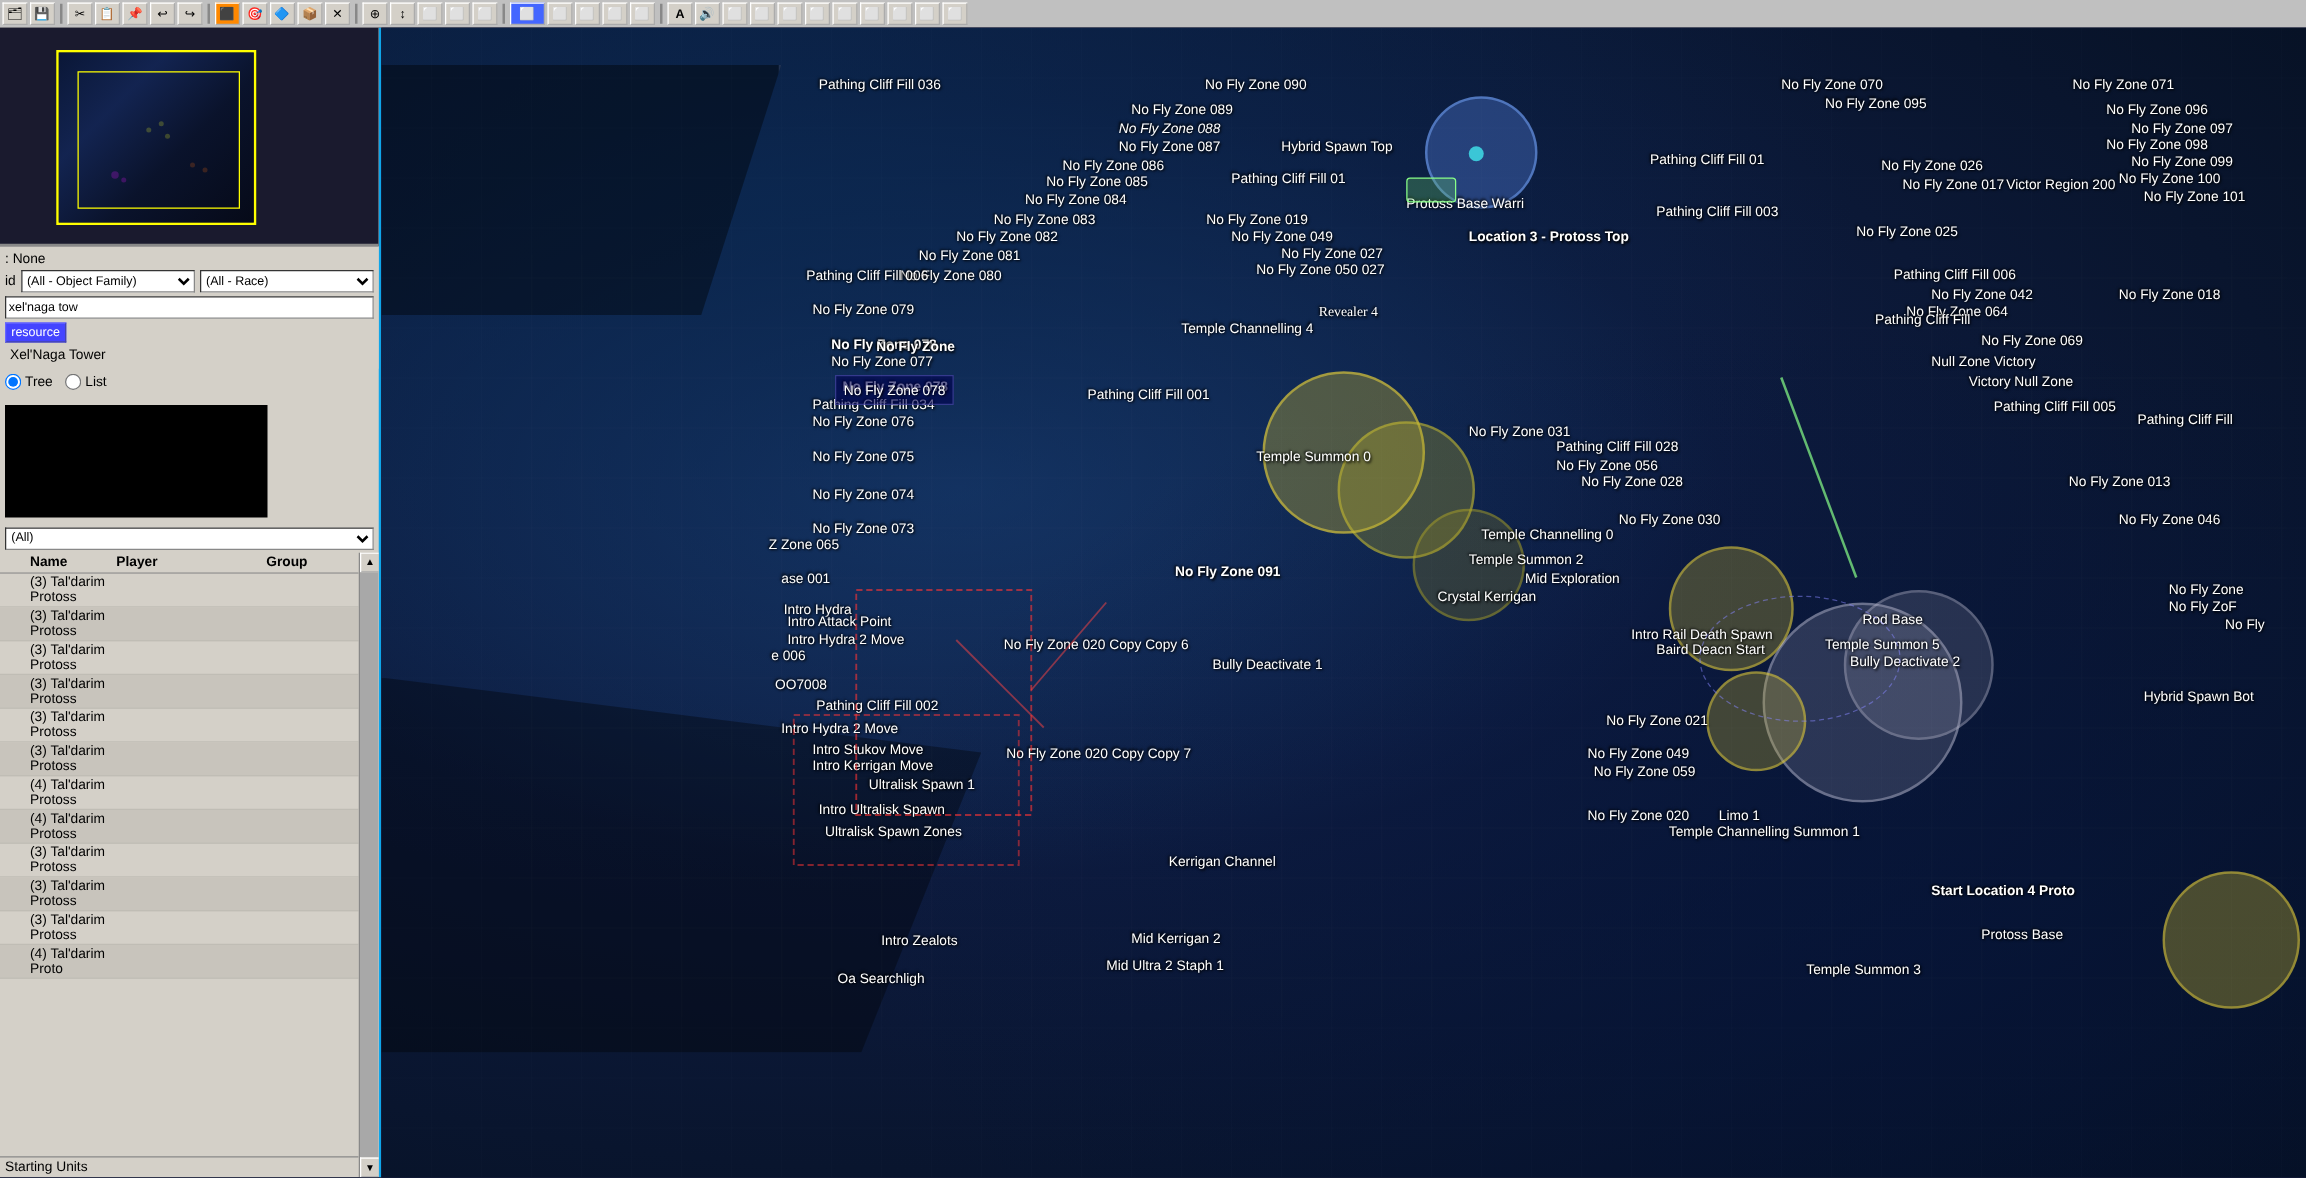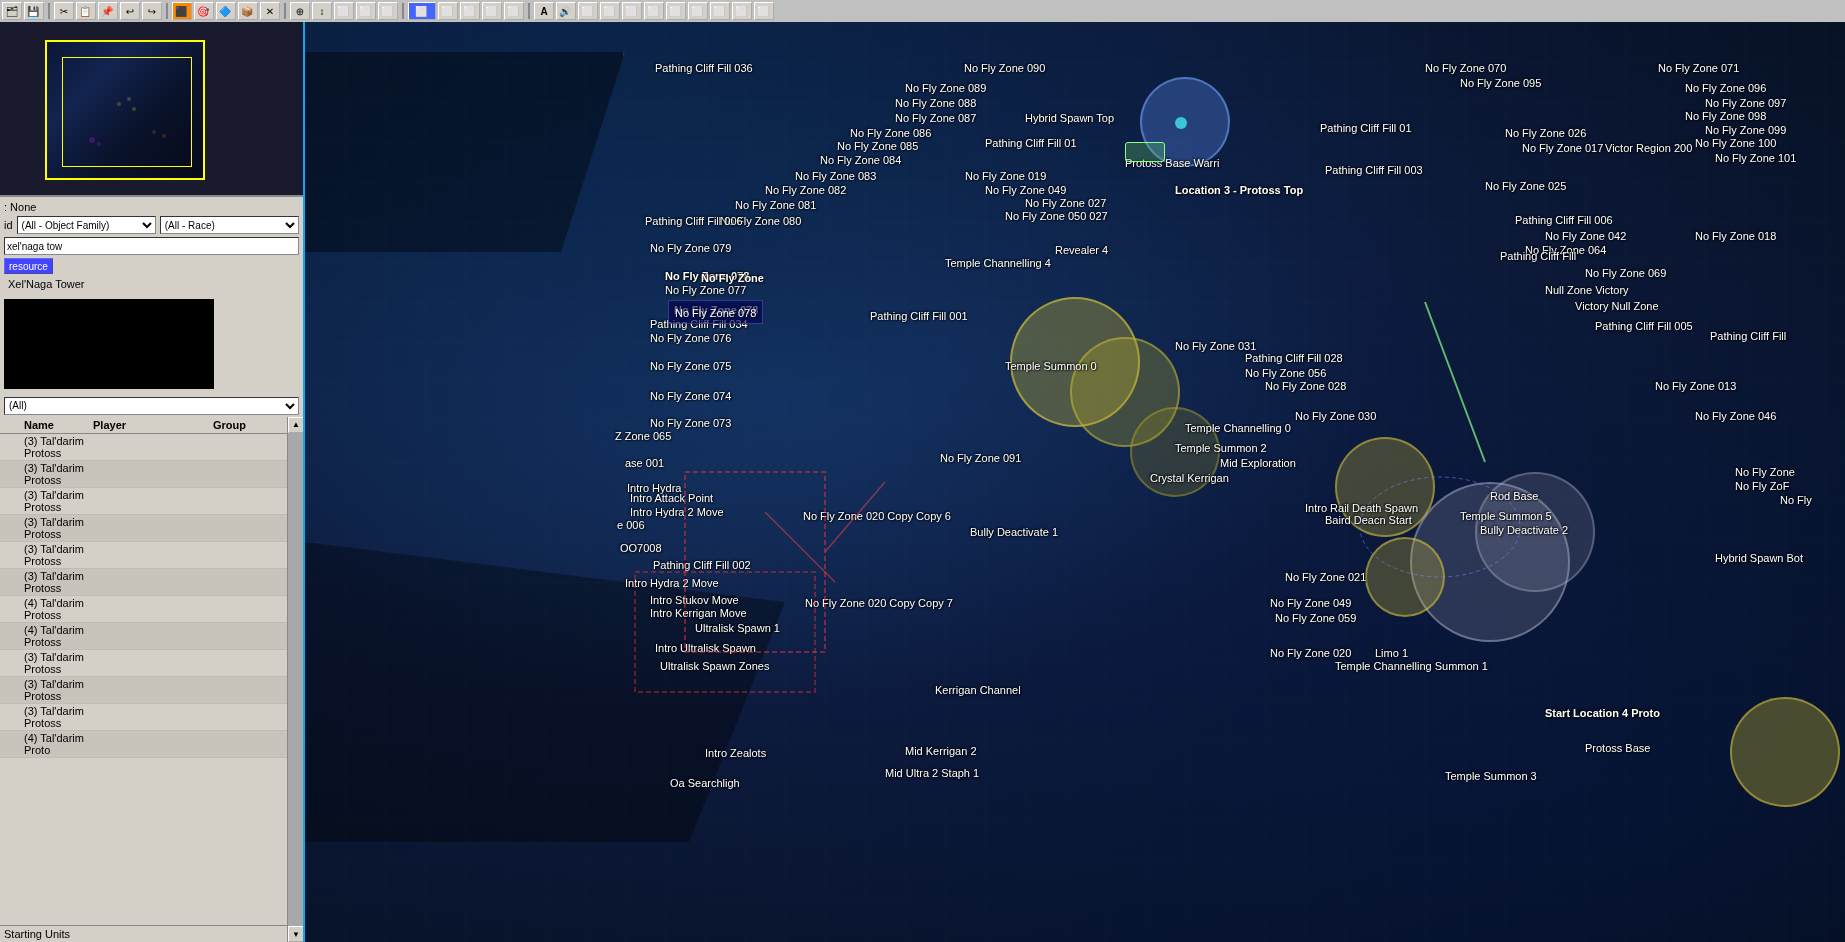--- a/index.html
+++ b/index.html
@@ -345,20 +345,32 @@
       </div>
       <div class="control-row">
         <input class="control-input" type="text" value="xel'naga tow" style="">
       </div>
       <div class="control-row">
         <button class="resource-btn">resource</button>
       </div>
       <div class="tree-item">Xel'Naga Tower</div>
     </div>
 
+    <div id="tree-list-section">
+      <div class="radio-row">
+        <label class="radio-label">
+          <input type="radio" name="view-mode" checked="" style="">
+          <span>Tree</span>
+        </label>
+        <label class="radio-label">
+          <input type="radio" name="view-mode" style="">
+          <span>List</span>
+        </label>
+      </div>
+    </div>
 
     <div id="preview-box"></div>
 
     <div id="bottom-dropdown">
       <select class="control-select" style="width:100%;">
         <option>(All)</option>
       </select>
     </div>
 
     <div style="display:flex;flex:1;overflow:hidden;">
@@ -472,21 +484,21 @@
         <div class="map-circle" style="left: 1170px; top: 450px; width: 120px; height: 120px; background: rgba(160, 160, 180, 0.2); border: 2px solid rgba(180, 180, 200, 0.35);"></div>
         <div class="map-circle" style="left: 835px; top: 55px; width: 90px; height: 90px; background: rgba(100, 150, 255, 0.3); border: 2px solid rgba(120, 170, 255, 0.5);"></div>
         <div class="map-circle" style="left: 1425px; top: 675px; width: 110px; height: 110px; background: rgba(200, 180, 50, 0.35); border: 2px solid rgba(220, 200, 60, 0.5);"></div>
         <div class="map-circle" style="left: 1060px; top: 515px; width: 80px; height: 80px; background: rgba(200, 180, 50, 0.3); border: 2px solid rgba(220, 200, 60, 0.5);"></div>
       </div>
 
     <div id="map-labels">
         <div class="map-label" style="left: 350px; top: 40px;">Pathing Cliff Fill 036</div>
         <div class="map-label" style="left: 620px; top: 40px; padding-left: 39px;">No Fly Zone 090</div>
         <div class="map-label" style="left: 600px; top: 60px;">No Fly Zone 089</div>
-        <div class="map-label" style="left: 590px; top: 75px;">No Fly Zone 088</div>
+        <div class="map-label" style="left: 590px; top: 75px; font-style: italic;">No Fly Zone 088</div>
         <div class="map-label" style="left: 590px; top: 90px;">No Fly Zone 087</div>
         <div class="map-label" style="left: 720px; top: 90px;">Hybrid Spawn Top</div>
         <div class="map-label" style="left: 545px; top: 105px;">No Fly Zone 086</div>
         <div class="map-label" style="left: 680px; top: 115px;">Pathing Cliff Fill 01</div>
         <div class="map-label" style="left: 520px; top: 118px; padding-left: 12px;">No Fly Zone 085</div>
         <div class="map-label" style="left: 515px; top: 132px;">No Fly Zone 084</div>
         <div class="map-label" style="left: 490px; top: 148px;">No Fly Zone 083</div>
         <div class="map-label" style="left: 460px; top: 162px;">No Fly Zone 082</div>
         <div class="map-label" style="left: 430px; top: 177px;">No Fly Zone 081</div>
         <div class="map-label" style="left: 415px; top: 193px;">No Fly Zone 080</div>
@@ -519,21 +531,21 @@
         <div class="map-label" style="left: 565px; top: 288px;">Pathing Cliff Fill 001</div>
         <div class="map-label" style="left: 870px; top: 318px;">No Fly Zone 031</div>
         <div class="map-label" style="left: 940px; top: 330px;">Pathing Cliff Fill 028</div>
         <div class="map-label" style="left: 940px; top: 345px;">No Fly Zone 056</div>
         <div class="map-label" style="left: 960px; top: 358px;">No Fly Zone 028</div>
         <div class="map-label" style="left: 700px; top: 338px;">Temple Summon 0</div>
         <div class="map-label" style="left: 880px; top: 400px;">Temple Channelling 0</div>
         <div class="map-label" style="left: 870px; top: 420px;">Temple Summon 2</div>
         <div class="map-label" style="left: 915px; top: 435px;">Mid Exploration</div>
         <div class="map-label" style="left: 990px; top: 388px;">No Fly Zone 030</div>
-        <div class="map-label" style="left: 635px; top: 430px;">No Fly Zone 091</div>
+        <div class="map-label" style="left: 635px; top: 430px; font-weight: bold;">No Fly Zone 091</div>
         <div class="map-label" style="left: 845px; top: 450px;">Crystal Kerrigan</div>
         <div class="map-label" style="left: 498px; top: 488px;">No Fly Zone 020 Copy Copy 6</div>
         <div class="map-label" style="left: 665px; top: 504px;">Bully Deactivate 1</div>
         <div class="map-label" style="left: 500px; top: 575px;">No Fly Zone 020 Copy Copy 7</div>
         <div class="map-label" style="left: 980px; top: 549px;">No Fly Zone 021</div>
         <div class="map-label" style="left: 965px; top: 575px;">No Fly Zone 049</div>
         <div class="map-label" style="left: 970px; top: 590px;">No Fly Zone 059</div>
         <div class="map-label" style="left: 965px; top: 625px;">No Fly Zone 020</div>
         <div class="map-label" style="left: 1030px; top: 638px;">Temple Channelling Summon 1</div>
         <div class="map-label" style="left: 1140px; top: 748px;">Temple Summon 3</div>
@@ -544,21 +556,21 @@
         <div class="map-label" style="left: 1185px; top: 468px;">Rod Base</div>
         <div class="map-label" style="left: 1155px; top: 488px;">Temple Summon 5</div>
         <div class="map-label" style="left: 1175px; top: 502px;">Bully Deactivate 2</div>
         <div class="map-label" style="left: 1410px; top: 530px;">Hybrid Spawn Bot</div>
         <div class="map-label" style="left: 1430px; top: 444px;">No Fly Zone</div>
         <div class="map-label" style="left: 1430px; top: 458px;">No Fly ZoF</div>
         <div class="map-label" style="left: 1475px; top: 472px;">No Fly</div>
         <div class="map-label" style="left: 1350px; top: 358px;">No Fly Zone 013</div>
         <div class="map-label" style="left: 1390px; top: 388px;">No Fly Zone 046</div>
         <div class="map-label" style="left: 640px; top: 235px;">Temple Channelling 4</div>
-        <div class="map-label" style="left: 750px; top: 222px;">Revealer 4</div>
+        <div class="map-label" style="left: 750px; top: 222px; font-family: Liberation Serif, serif;">Revealer 4</div>
         <div class="map-label bright" style="left: 396px; top: 250px;">No Fly Zone</div>
         <div class="map-label bright" style="left: 369px; top: 282px;">No Fly Zone 078</div>
         <div class="map-label" style="left: 820px; top: 135px;">Protoss Base Warri</div>
         <div class="map-label bright" style="left: 870px; top: 162px;">Location 3 - Protoss Top</div>
         <div class="map-label" style="left: 1200px; top: 105px;">No Fly Zone 026</div>
         <div class="map-label" style="left: 1020px; top: 142px;">Pathing Cliff Fill 003</div>
         <div class="map-label" style="left: 1180px; top: 158px;">No Fly Zone 025</div>
         <div class="map-label" style="left: 1290px; top: 298px;">Pathing Cliff Fill 005</div>
         <div class="map-label" style="left: 1405px; top: 308px;">Pathing Cliff Fill</div>
         <div class="map-label" style="left: 1120px; top: 40px;">No Fly Zone 070</div>

